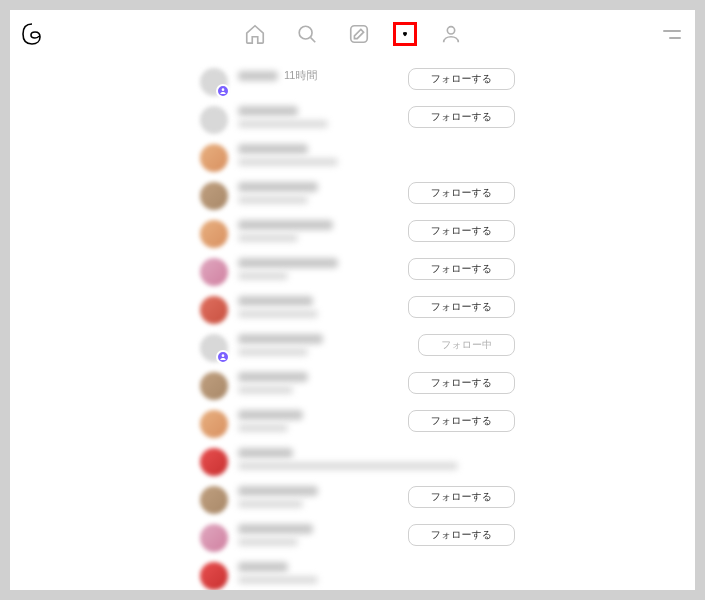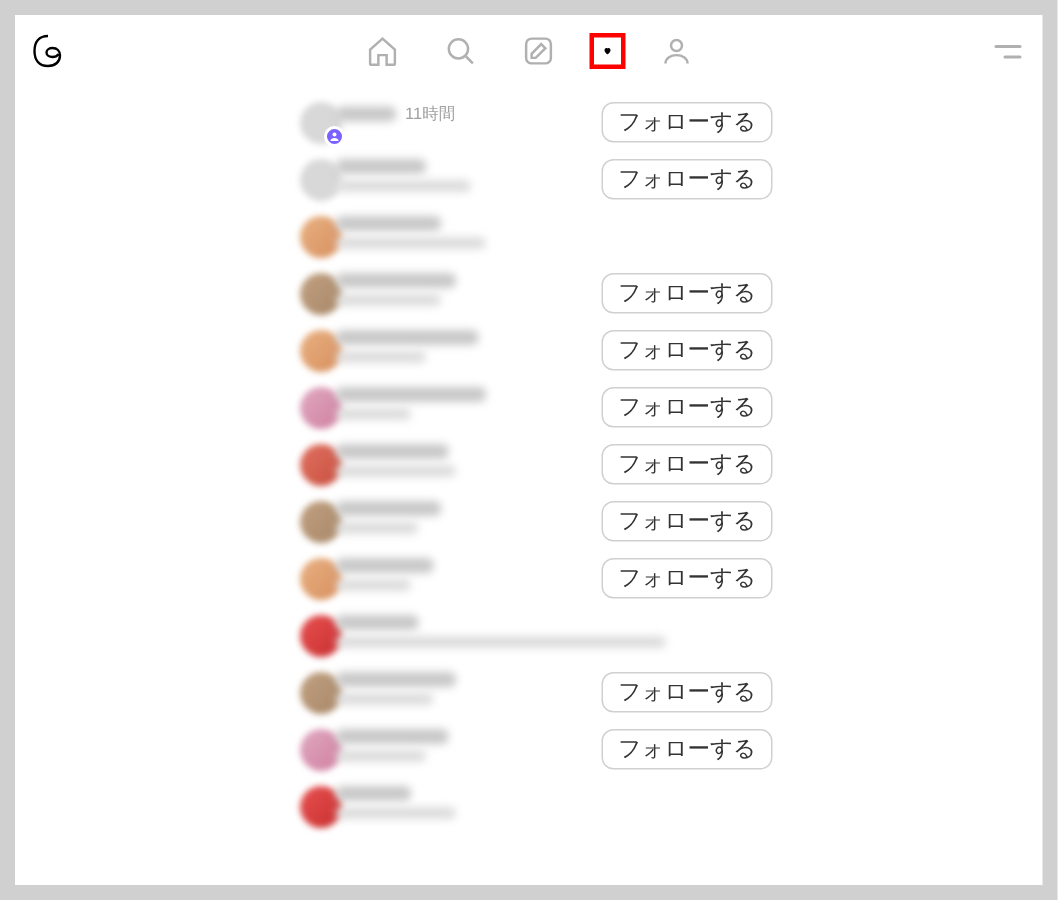--- a/index.html
+++ b/index.html
@@ -85,21 +85,21 @@
   position: absolute;
   right: -2px; bottom: -2px;
   width: 14px; height: 14px;
   border-radius: 50%;
   background: #7b61ff;
   border: 2px solid #fff;
   display: flex; align-items: center; justify-content: center;
 }
 .badge svg { width: 8px; height: 8px; }
 .content {
-  margin-left: 24px;
+  margin-left: 38px;
   flex: 1;
   min-width: 0;
 }
 .line1 {
   display: flex;
   align-items: center;
   gap: 6px;
   font-size: 12px;
 }
 .name-blur {
@@ -121,22 +121,22 @@
   filter: blur(3px);
   margin-top: 4px;
 }
 .follow-btn {
   position: absolute;
   right: 180px;
   top: 6px;
   border: 1px solid #d0d0d0;
   background: #fff;
   border-radius: 8px;
-  padding: 3px 10px;
-  font-size: 15px;
+  padding: 3px 22px;
+  font-size: 10px;
   color: #333;
   cursor: pointer;
   white-space: nowrap;
 }
 .follow-btn.following { color: #b0b0b0; }
 
 .tint-orange { background: linear-gradient(135deg,#e8b080,#d89060); }
 .tint-pink   { background: linear-gradient(135deg,#e0a8c0,#d080a0); }
 .tint-red    { background: linear-gradient(135deg,#e07060,#c85040); }
 .tint-brown  { background: linear-gradient(135deg,#c0a080,#a88868); }
@@ -274,20 +274,38 @@
         <div class="content">
           <div class="line1">
             <div class="name-blur" style="width: 75px;"></div>
           </div>
           <div class="line2-blur" style="width: 80px;"></div>
         </div>
         <button class="follow-btn">フォローする</button>
       </div>
       <div class="row">
         <div class="avatar-wrap">
+          <div class="avatar tint-grey"></div>
+          <div class="badge">
+            <svg viewBox="0 0 24 24" fill="#fff">
+              <circle cx="12" cy="8" r="4"></circle>
+              <path d="M4 20c0-3 4-5 8-5s8 2 8 5v1H4z"></path>
+            </svg>
+          </div>
+        </div>
+        <div class="content">
+          <div class="line1">
+            <div class="name-blur" style="width: 85px;"></div>
+          </div>
+          <div class="line2-blur" style="width: 70px;"></div>
+        </div>
+        <button class="follow-btn following">フォロー中</button>
+      </div>
+      <div class="row">
+        <div class="avatar-wrap">
           <div class="avatar tint-brown"></div>
         </div>
         <div class="content">
           <div class="line1">
             <div class="name-blur" style="width: 70px;"></div>
           </div>
           <div class="line2-blur" style="width: 55px;"></div>
         </div>
         <button class="follow-btn">フォローする</button>
       </div>

